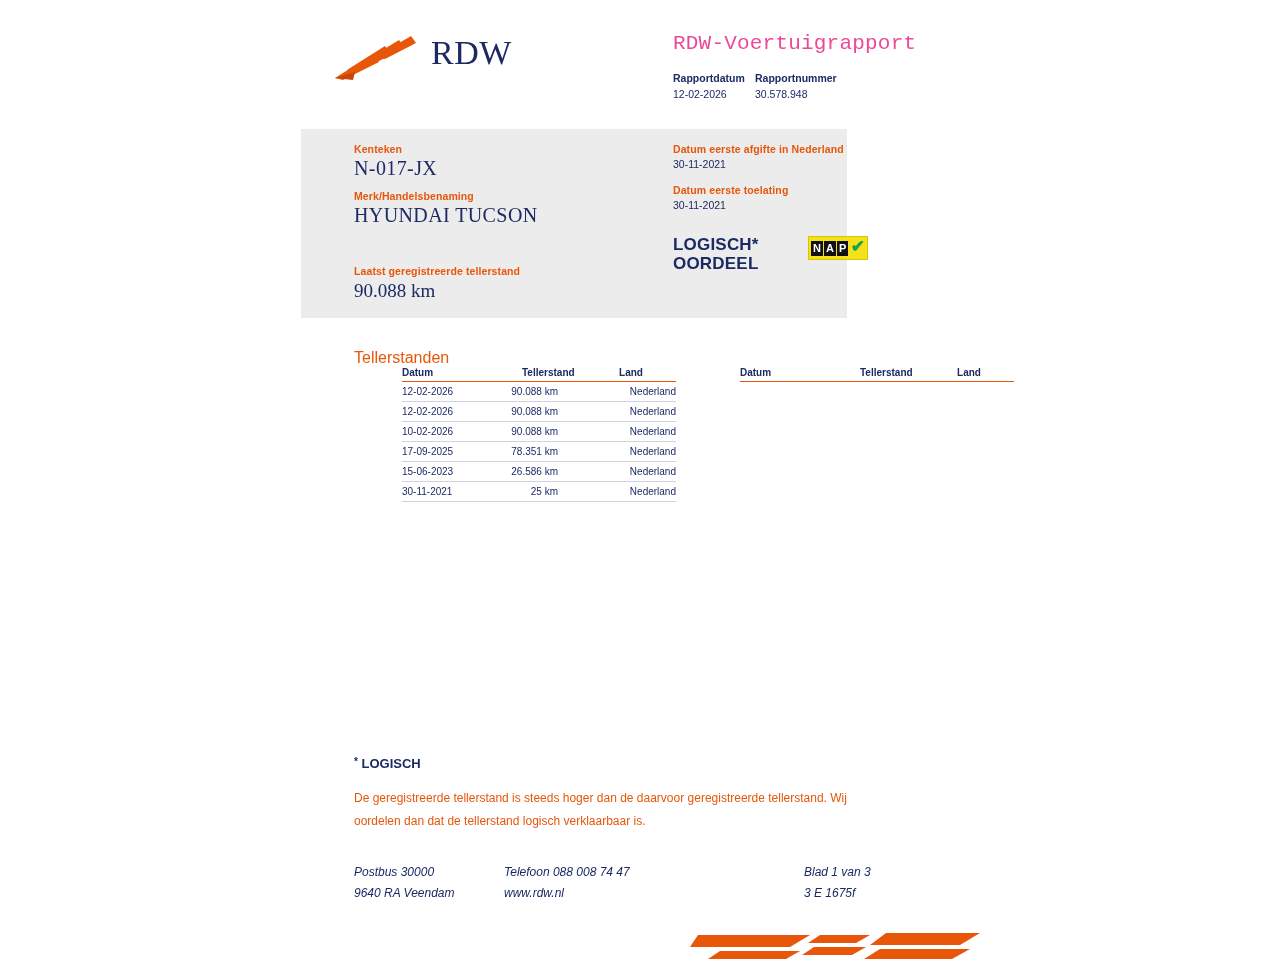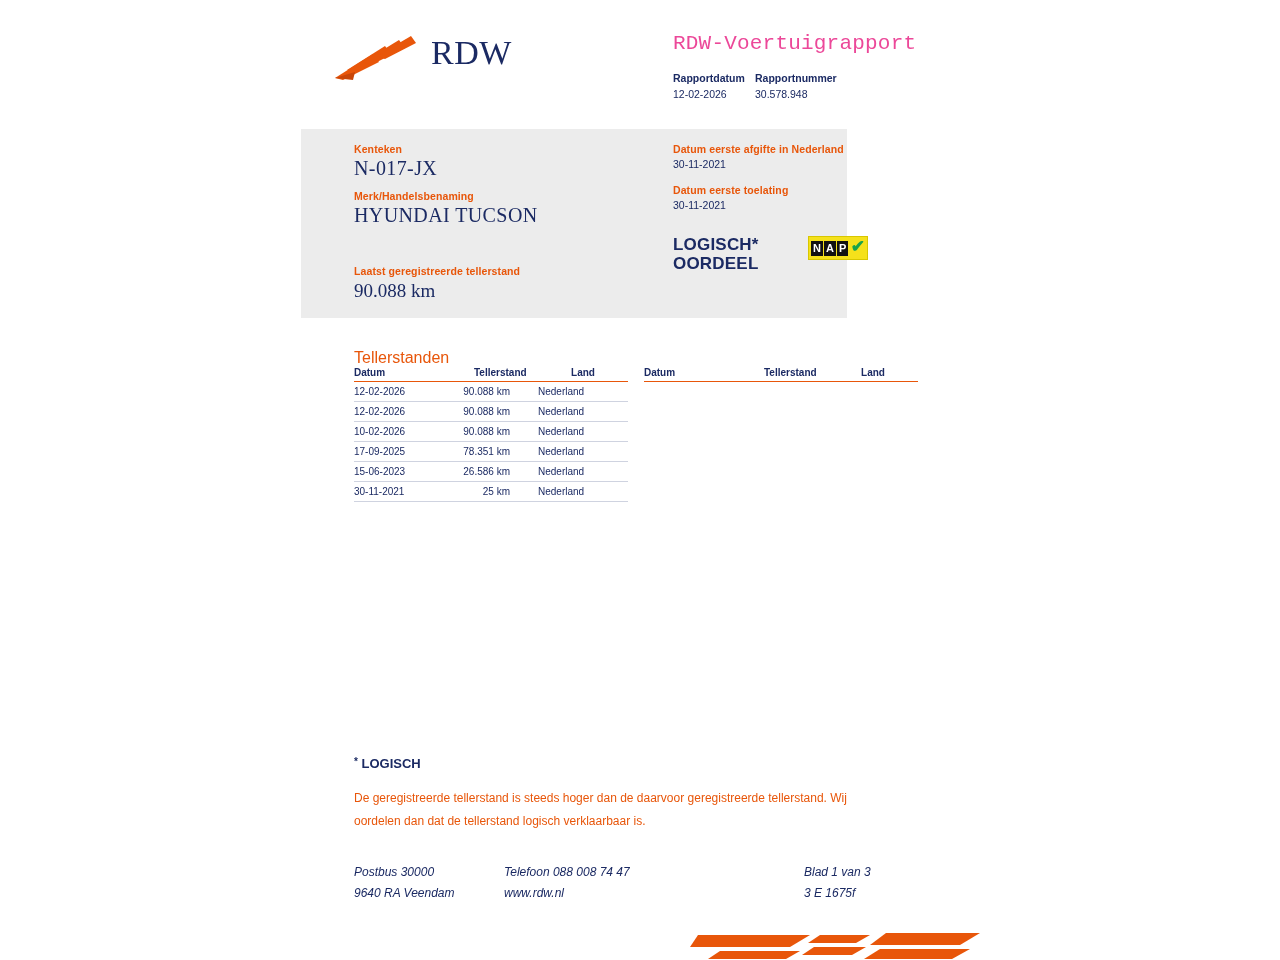--- a/index.html
+++ b/index.html
@@ -196,39 +196,40 @@
     color: #e8560a;
   }
   .two-col {
     display: flex;
     gap: 16px;
   }
   table.tstand {
     border-collapse: collapse;
     width: 274px;
     table-layout: fixed;
+    margin-left: 48px;
   }
   table.tstand th {
     font-size: 10px;
     font-weight: bold;
     color: #1b2a63;
     text-align: left;
     padding: 0 0 3px 0;
     border-bottom: 1.3px solid #e8560a;
   }
   table.tstand th.num { text-align: left; padding-left: 32px;}
   table.tstand th.right { text-align: center; }
   table.tstand td {
     font-size: 10px;
     color: #1b2a63;
     padding: 4px 0 4px 0;
     border-bottom: 0.8px solid #cfd3e0;
   }
   table.tstand td.num { text-align: right; padding-right: 28px; }
-  table.tstand td.right { text-align: left; }
+  table.tstand td.right { text-align: right; }
   table.tstand col.c1 { width: 88px; }
   table.tstand col.c2 { width: 96px; }
   table.tstand col.c3 { width: 90px; }
 
   
   .footnote {
     position: absolute;
     left: 354px;
     top: 756px;
     width: 540px;

